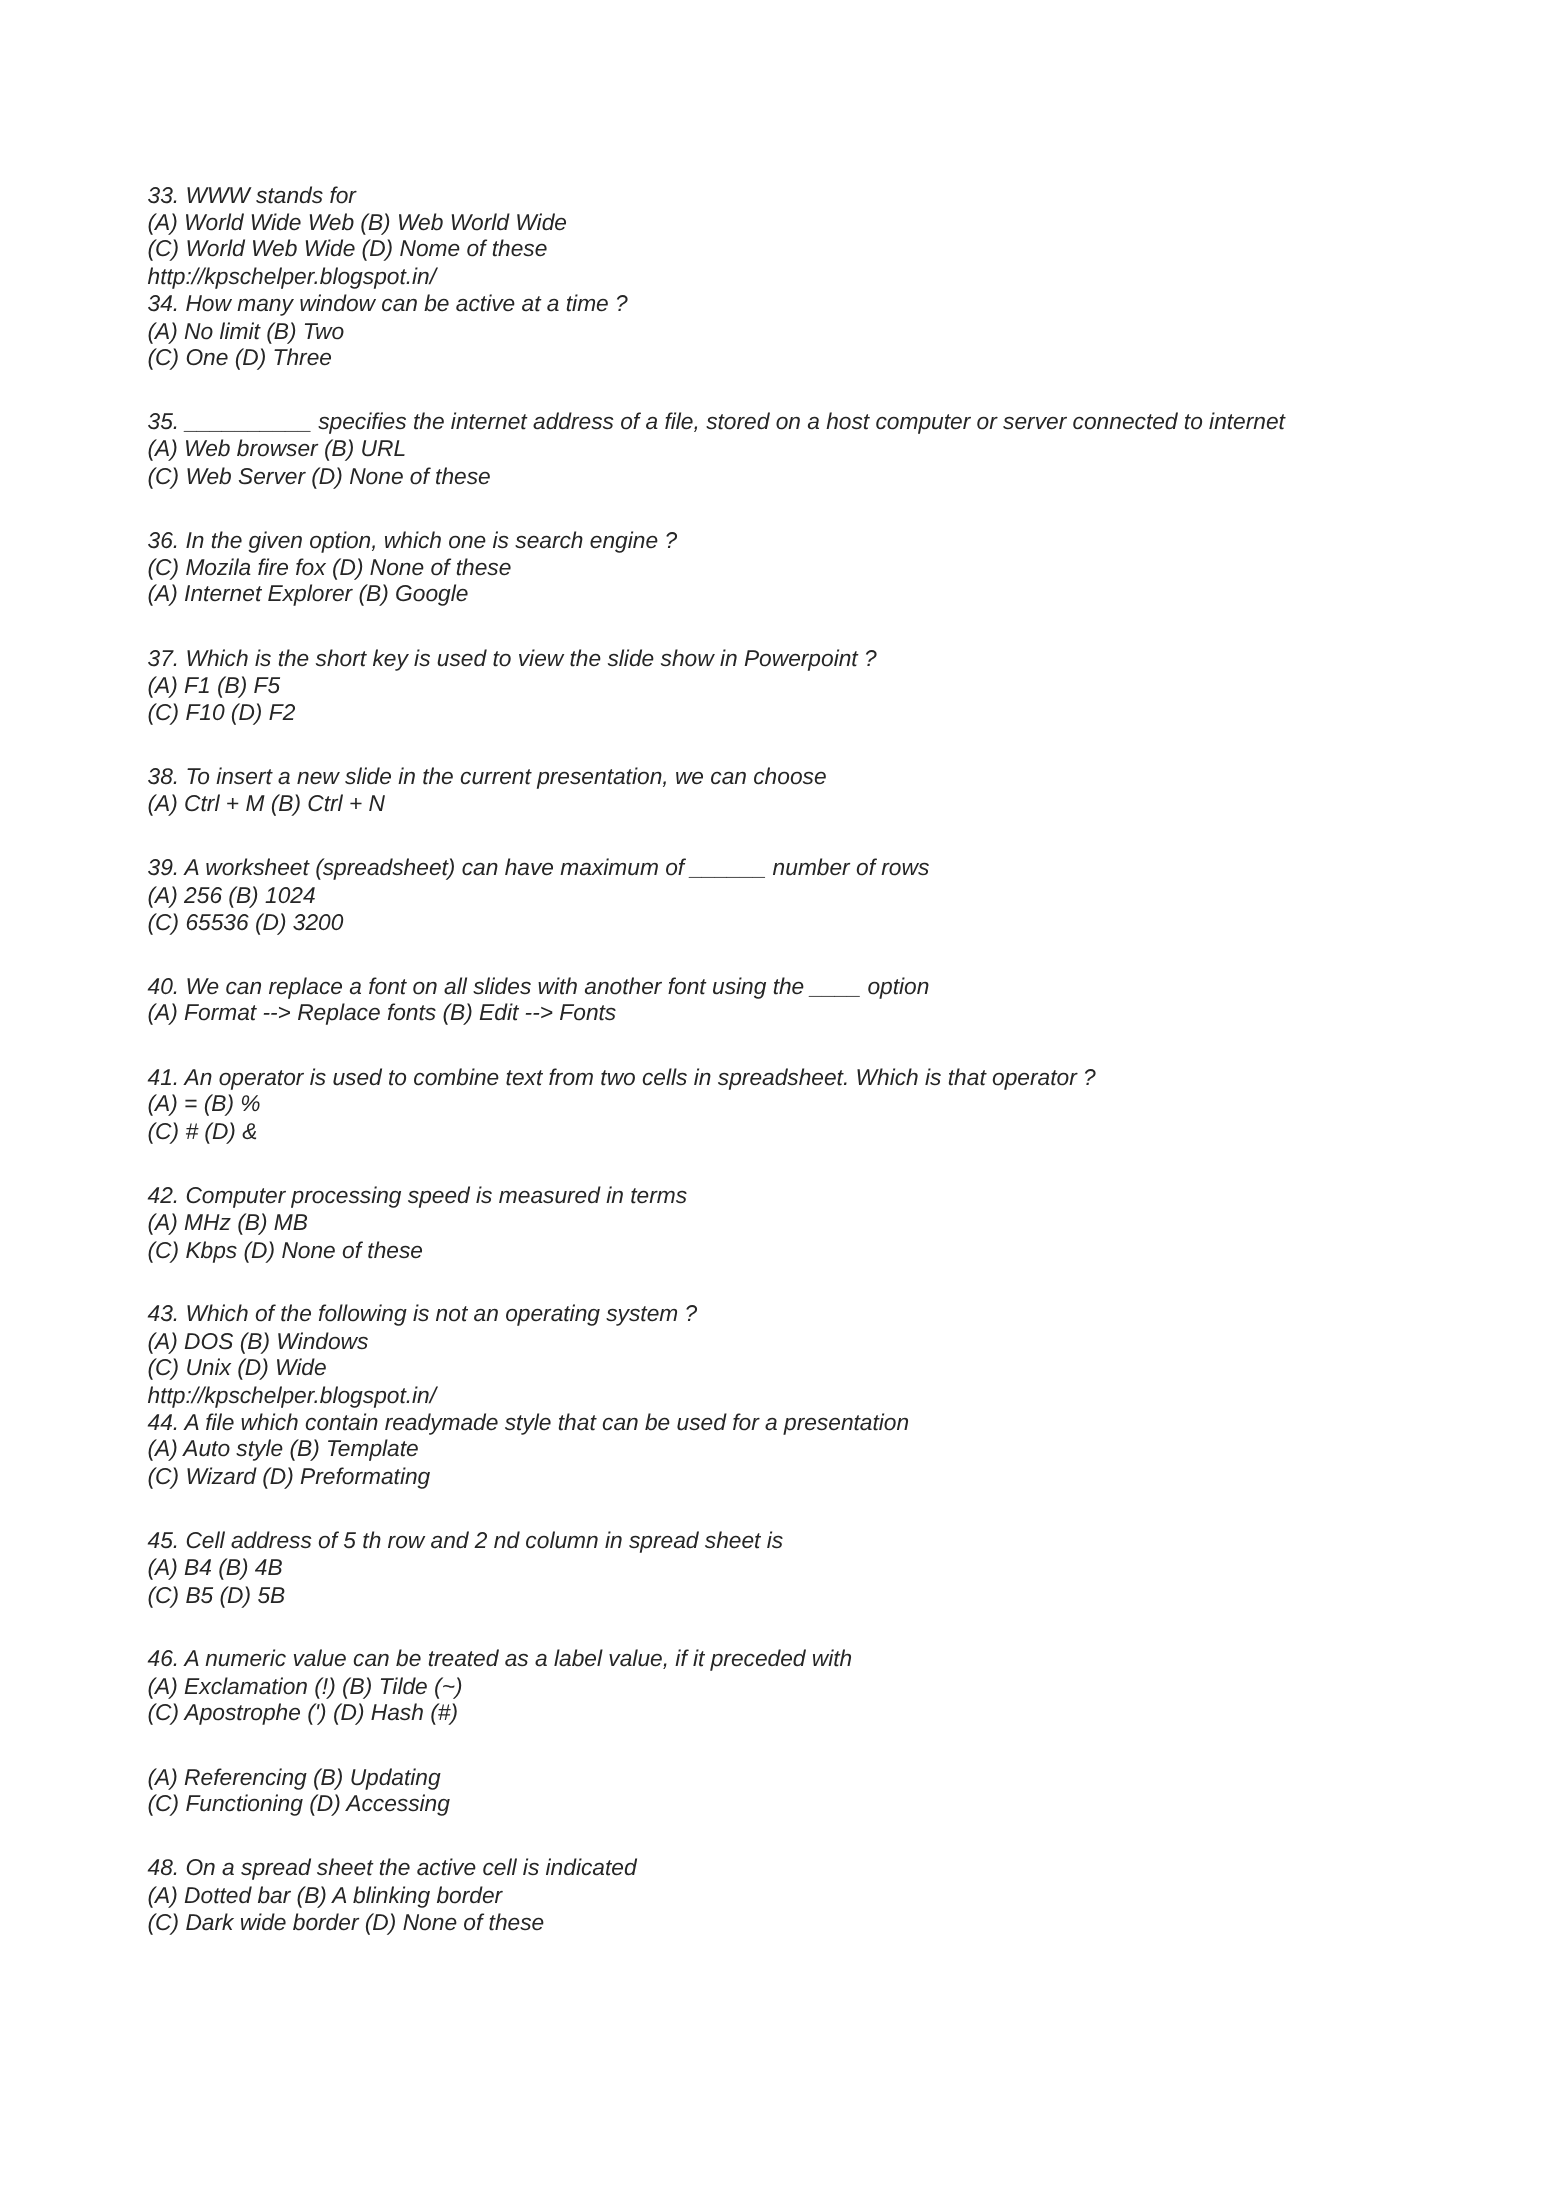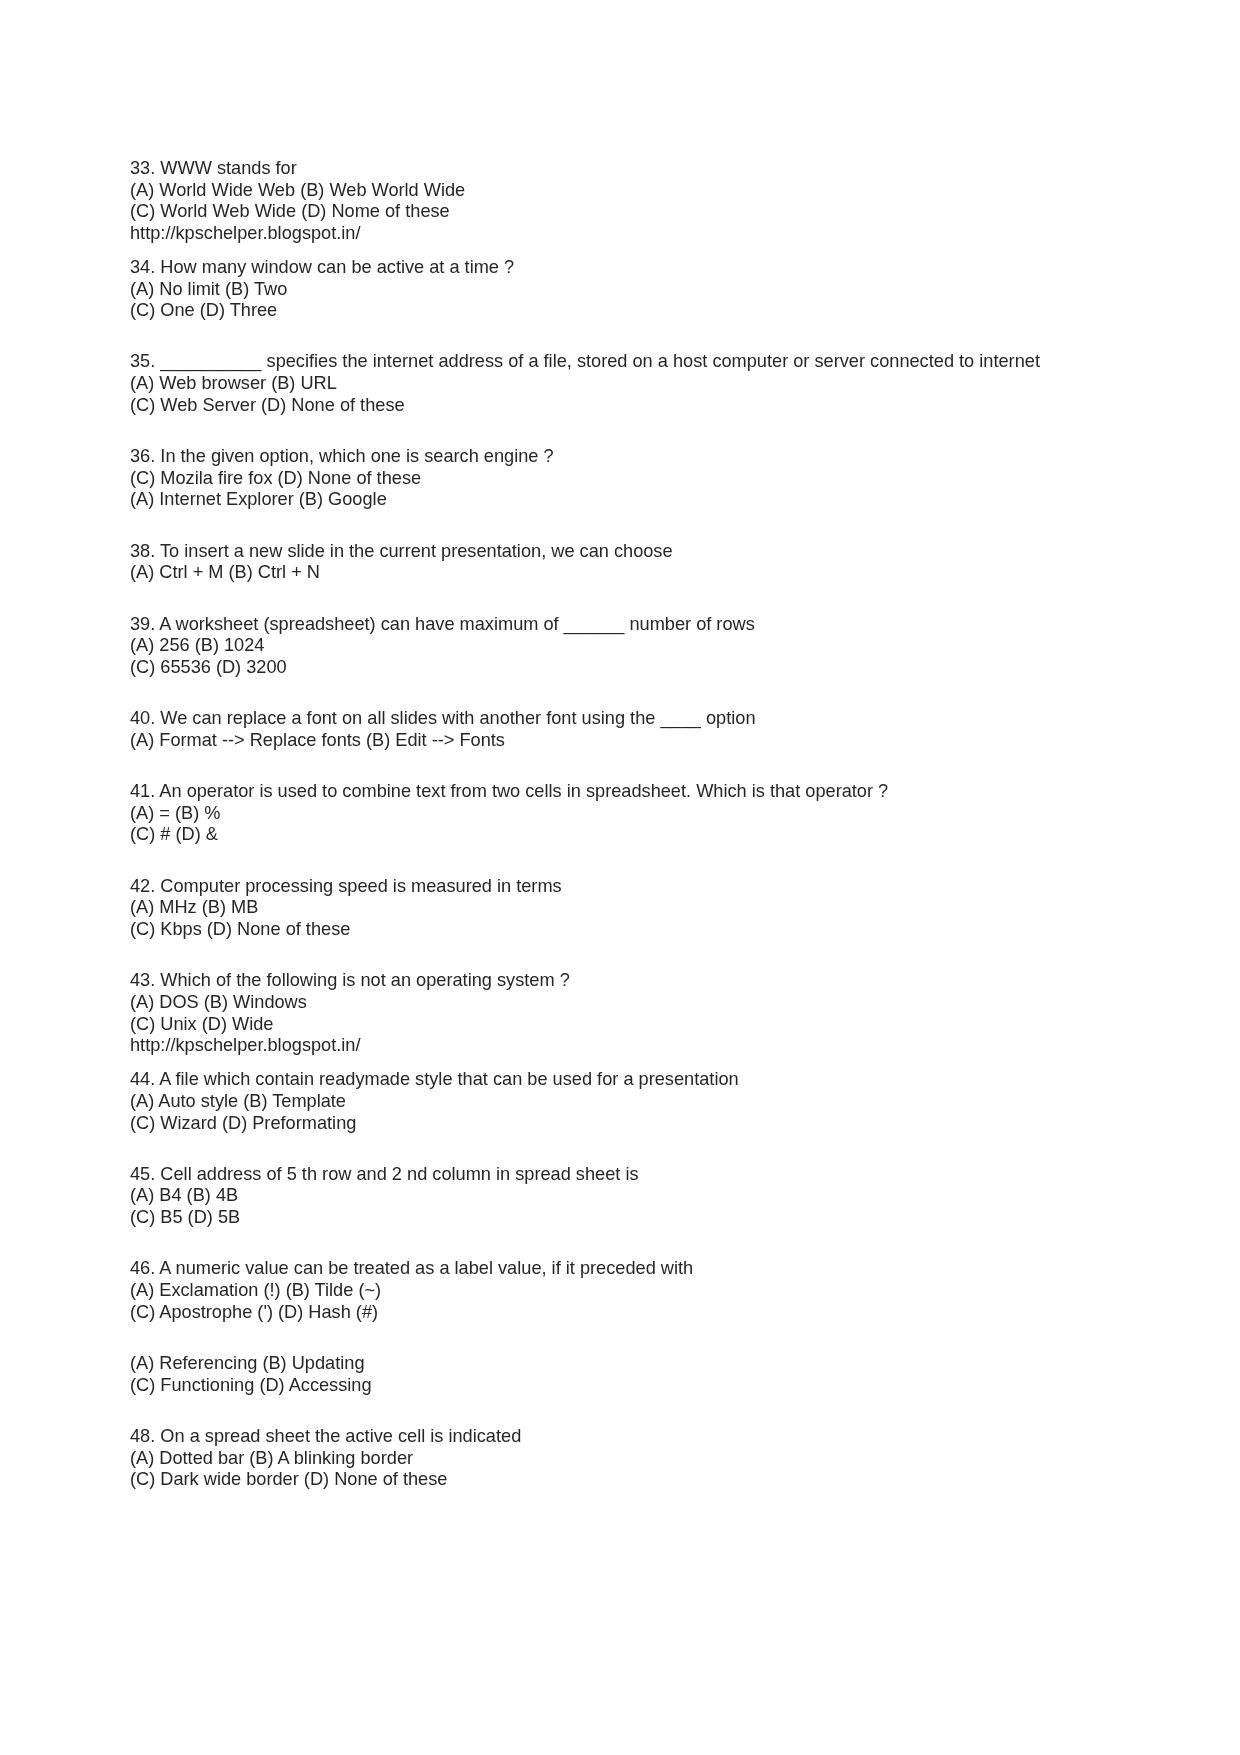--- a/index.html
+++ b/index.html
@@ -2,21 +2,21 @@
 <html><head>
 <meta charset="utf-8">
 <style>
   html, body { margin: 0; padding: 0; background: #ffffff; }
   body { width: 1240px; height: 1755px; position: relative; overflow: hidden; }
   .page {
     position: absolute; left: 118px; top: 146px; width: 1080px;
     font-family: "Liberation Sans", sans-serif;
     font-size: 18.2px; line-height: 21.7px; color: #262626;
   }
-  .q { margin: 12px; }
+  .q { margin: 0; font-style: italic; }
   .q + .q.gap { margin-top: 29.5px; }
   .line { display: block; white-space: pre; }
 </style>
 </head>
 <body>
 
 <div class="page">
   <div class="q">
     <span class="line">33. WWW stands for</span>
     <span class="line">(A) World Wide Web (B) Web World Wide</span>
@@ -30,20 +30,25 @@
   </div>
   <div class="q gap">
     <span class="line">35. __________ specifies the internet address of a file, stored on a host computer or server connected to internet</span>
     <span class="line">(A) Web browser (B) URL</span>
     <span class="line">(C) Web Server (D) None of these</span>
   </div>
   <div class="q gap">
     <span class="line">36. In the given option, which one is search engine ?</span>
     <span class="line">(C) Mozila fire fox (D) None of these</span>
     <span class="line">(A) Internet Explorer (B) Google</span>
+  </div>
+  <div class="q gap">
+    <span class="line">37. Which is the short key is used to view the slide show in Powerpoint ?</span>
+    <span class="line">(A) F1 (B) F5</span>
+    <span class="line">(C) F10 (D) F2</span>
   </div>
   <div class="q gap">
     <span class="line">38. To insert a new slide in the current presentation, we can choose</span>
     <span class="line">(A) Ctrl + M (B) Ctrl + N</span>
   </div>
   <div class="q gap">
     <span class="line">39. A worksheet (spreadsheet) can have maximum of ______ number of rows</span>
     <span class="line">(A) 256 (B) 1024</span>
     <span class="line">(C) 65536 (D) 3200</span>
   </div>

